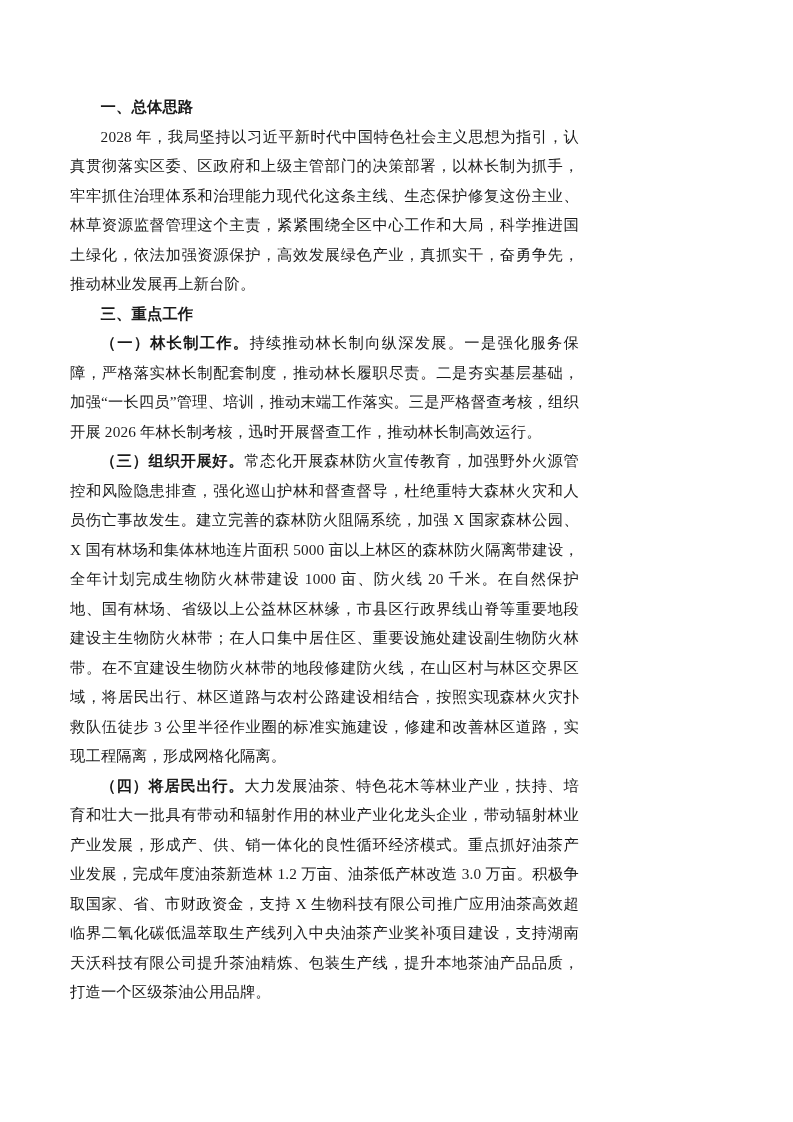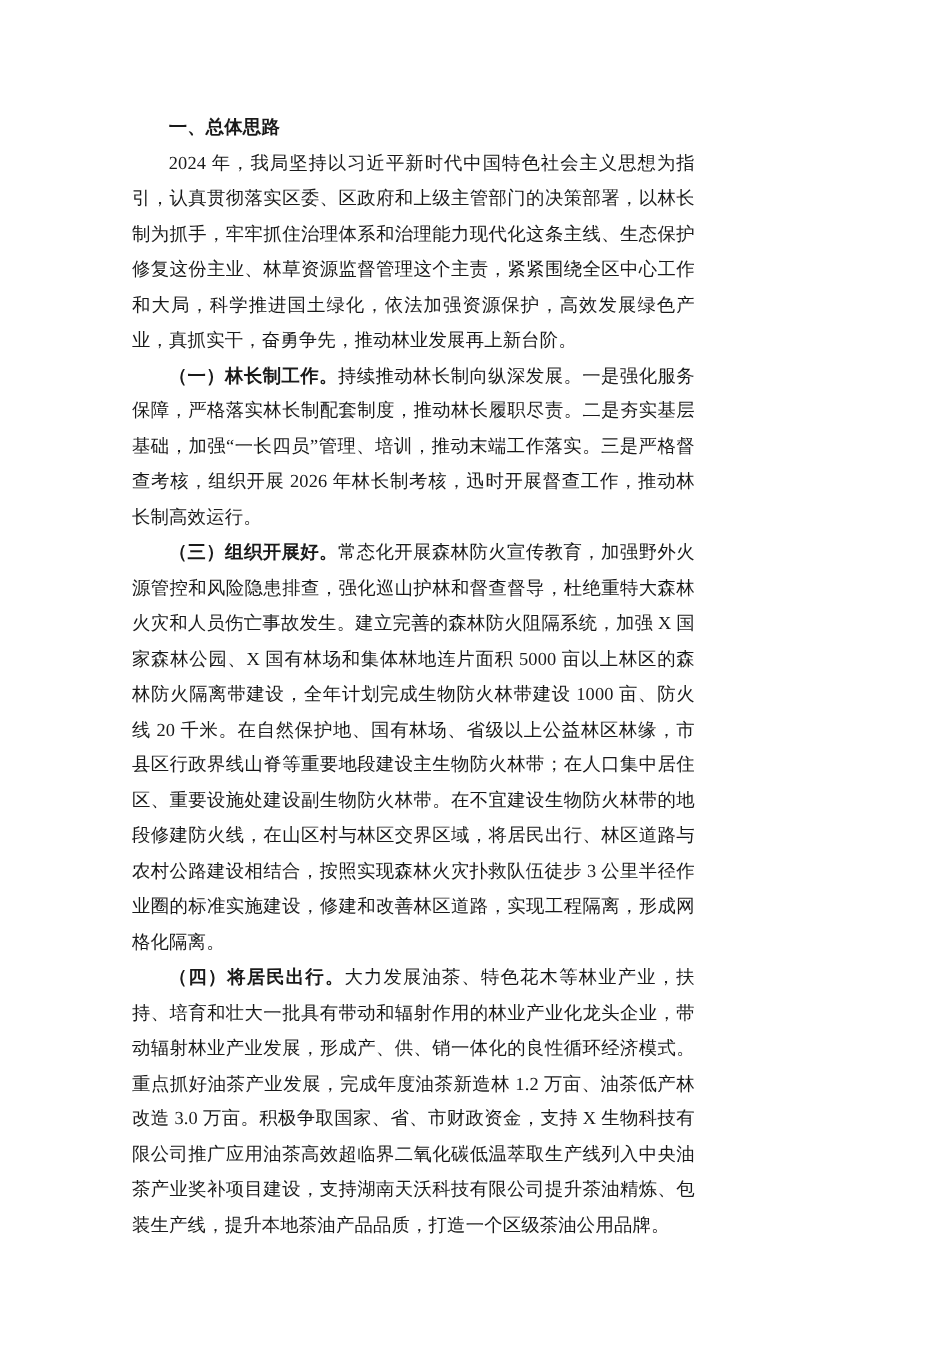--- a/index.html
+++ b/index.html
@@ -12,21 +12,21 @@
     height: 1122px;
     font-family: "Liberation Serif", "DejaVu Serif", serif;
     color: #1a1a1a;
     position: relative;
     overflow: hidden;
   }
   .page {
     width: 675px;
     height: 1122px;
     box-sizing: border-box;
-    padding: 92px 96px 60px 110px;
+    padding: 92px 96px 60px 70px;
     position: relative;
   }
   .doc-body {
     font-size: 15.3px;
     line-height: 29.5px;
     text-align: justify;
     text-justify: inter-ideograph;
     letter-spacing: 0.15px;
   }
   p {
@@ -43,24 +43,25 @@
   }
 </style>
 </head>
 <body>
 
 <div class="page">
   <div class="doc-body">
 
     <p class="heading">一、总体思路</p>
 
-    <p>2024 年，我局坚持以习近平新时代中国特色社会主义思想为指引，认真贯彻落实区委、区政府和上级主管部门的决策部署，以林长制为抓手，牢牢抓住治理体系和治理能力现代化这条主线、生态保护修复这份主业、林草资源监督管理这个主责，紧紧围绕全区中心工作和大局，科学推进国土绿化，依法加强资源保护，高效发展绿色产业，真抓实干，奋勇争先，推动林业发展再上新台阶。</p>
+    <p>2028 年，我局坚持以习近平新时代中国特色社会主义思想为指引，认真贯彻落实区委、区政府和上级主管部门的决策部署，以林长制为抓手，牢牢抓住治理体系和治理能力现代化这条主线、生态保护修复这份主业、林草资源监督管理这个主责，紧紧围绕全区中心工作和大局，科学推进国土绿化，依法加强资源保护，高效发展绿色产业，真抓实干，奋勇争先，推动林业发展再上新台阶。</p>
 
 
 
+    <p class="heading">三、重点工作</p>
 
     <p>
       <span class="runin">（一）林长制工作。</span><span>持续推动林长制向纵深发展。一是强化服务保障，严格落实林长制配套制度，推动林长履职尽责。二是夯实基层基础，加强“一长四员”管理、培训，推动末端工作落实。三是严格督查考核，组织开展 2026 年林长制考核，迅时开展督查工作，推动林长制高效运行。</span>
     </p>
 
 
     <p>
       <span class="runin">（三）组织开展好。</span><span>常态化开展森林防火宣传教育，加强野外火源管控和风险隐患排查，强化巡山护林和督查督导，杜绝重特大森林火灾和人员伤亡事故发生。建立完善的森林防火阻隔系统，加强 X 国家森林公园、X 国有林场和集体林地连片面积 5000 亩以上林区的森林防火隔离带建设，全年计划完成生物防火林带建设 1000 亩、防火线 20 千米。在自然保护地、国有林场、省级以上公益林区林缘，市县区行政界线山脊等重要地段建设主生物防火林带；在人口集中居住区、重要设施处建设副生物防火林带。在不宜建设生物防火林带的地段修建防火线，在山区村与林区交界区域，将居民出行、林区道路与农村公路建设相结合，按照实现森林火灾扑救队伍徒步 3 公里半径作业圈的标准实施建设，修建和改善林区道路，实现工程隔离，形成网格化隔离。</span>
     </p>
 

